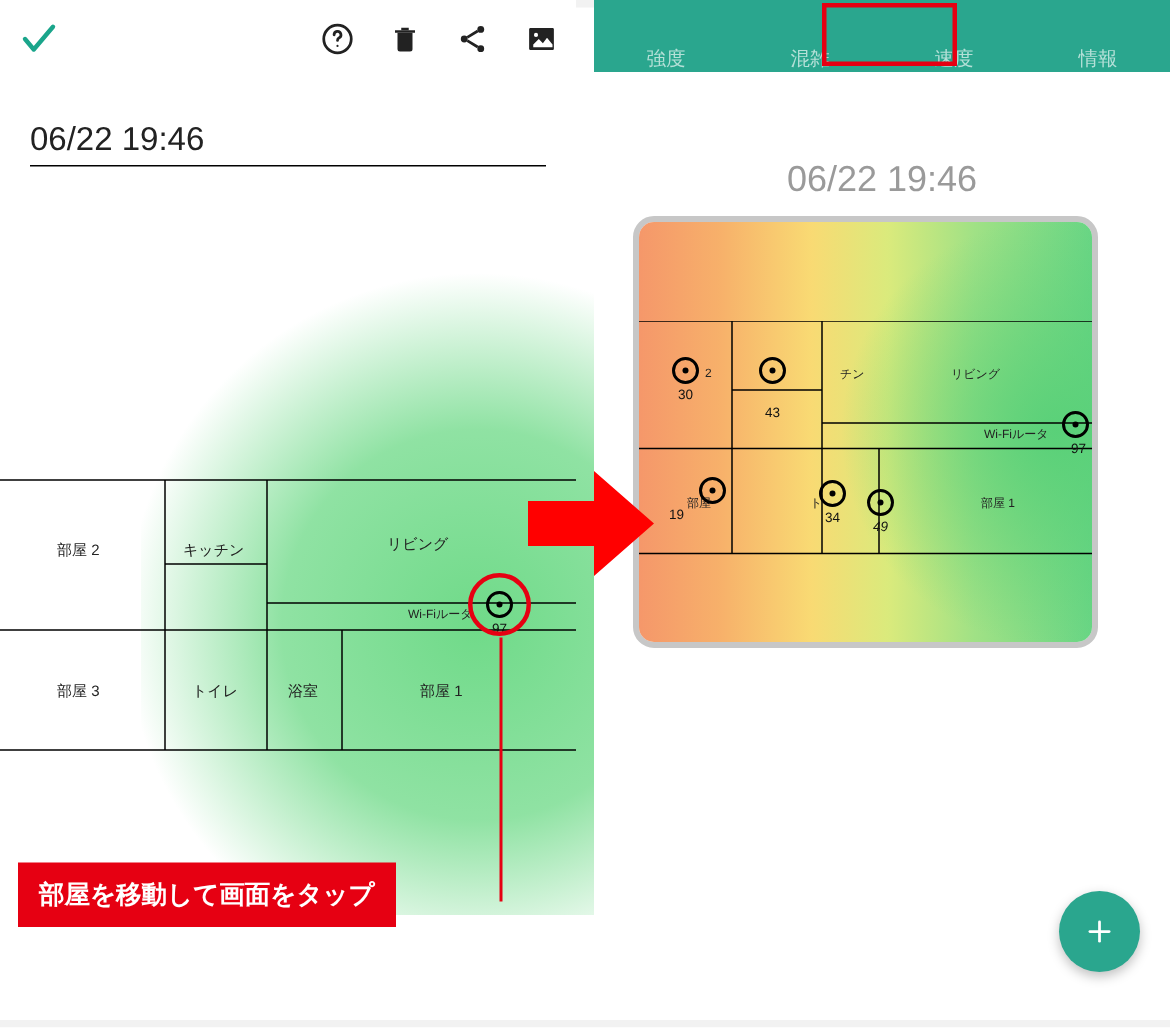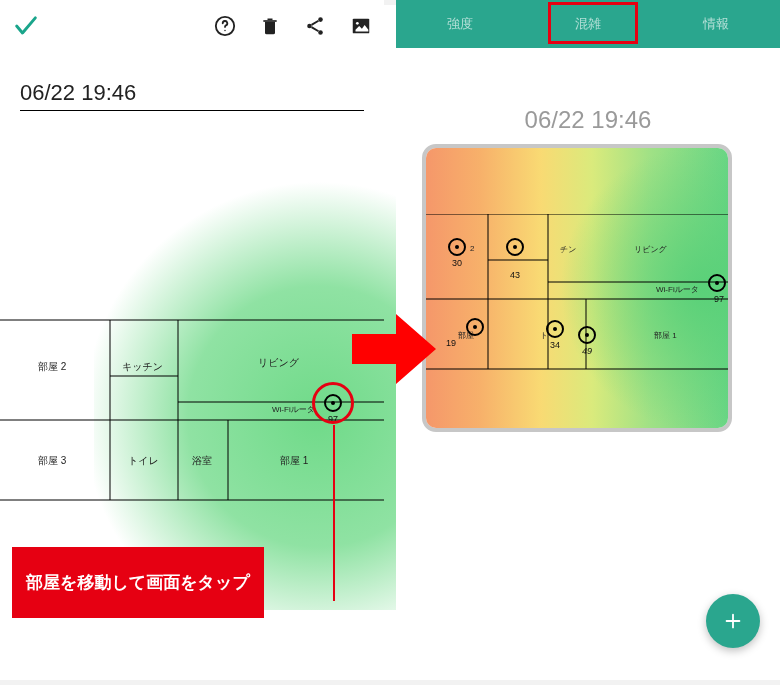--- a/index.html
+++ b/index.html
@@ -100,36 +100,37 @@
     background: #e60012;
     z-index: 3;
   }
   .callout-box {
     position: absolute;
     left: 12px; bottom: 52px;
     background: #e60012;
     color: #fff;
     font-size: 17px;
     font-weight: 600;
-    padding: 24px 14px;
+    padding: 10px 14px;
     z-index: 3;
   }
 
   
   .big-arrow {
     position: absolute;
     left: 352px; top: 310px;
     z-index: 5;
   }
 
   
   .tabs {
     height: 48px;
     background: #2aa68e;
     display: flex;
+    align-items: flex-end;
   }
   .tab {
     flex: 1;
     display: flex;
     align-items: center;
     justify-content: center;
     font-size: 13px;
     color: rgba(255,255,255,0.65);
   }
   .tab.active { color: #fff; }
@@ -285,20 +286,21 @@
   <svg width="86" height="78" viewBox="0 0 86 78">
     <polygon points="0,24 44,24 44,4 84,39 44,74 44,54 0,54" fill="#ff0000"></polygon>
   </svg>
 </div>
 
 <div class="screen screen-right">
 
   <div class="tabs">
     <div class="tab">強度</div>
     <div class="tab">混雑</div>
+    <div class="tab">速度</div>
     <div class="tab">情報</div>
   </div>
   <div class="tab-highlight" style="left:152px; top:2px; width:90px; height:42px;"></div>
 
   <div class="timestamp-right">06/22 19:46</div>
 
   <div class="heat-spill"></div>
 
   <div class="heatmap-wrap">
     <div class="heatmap-bg"></div>

